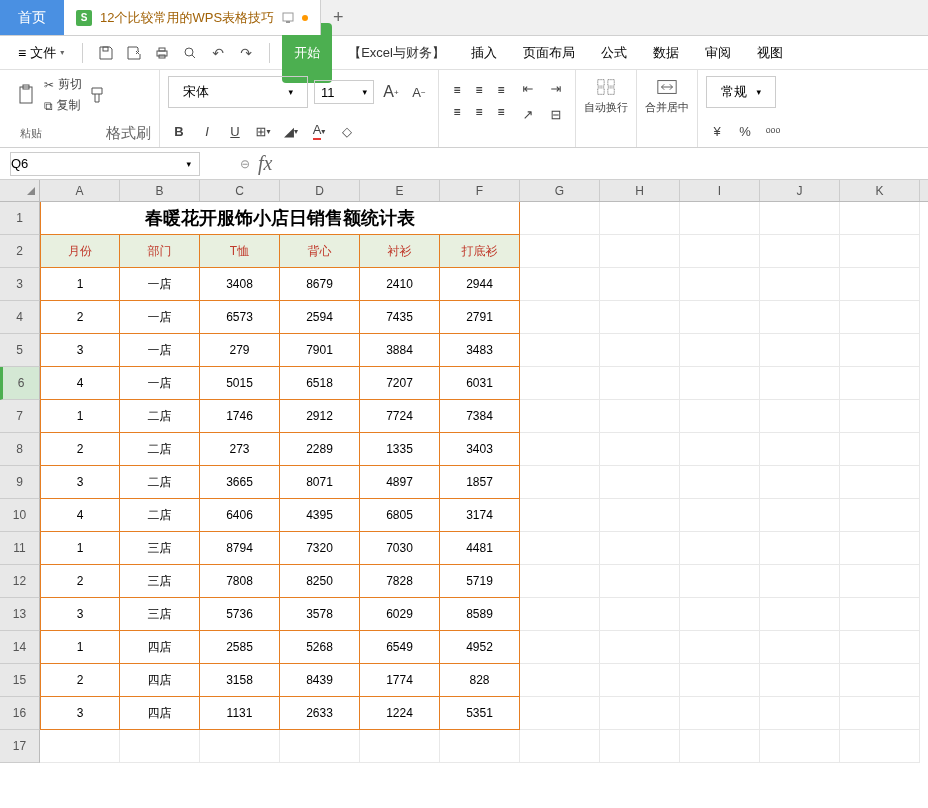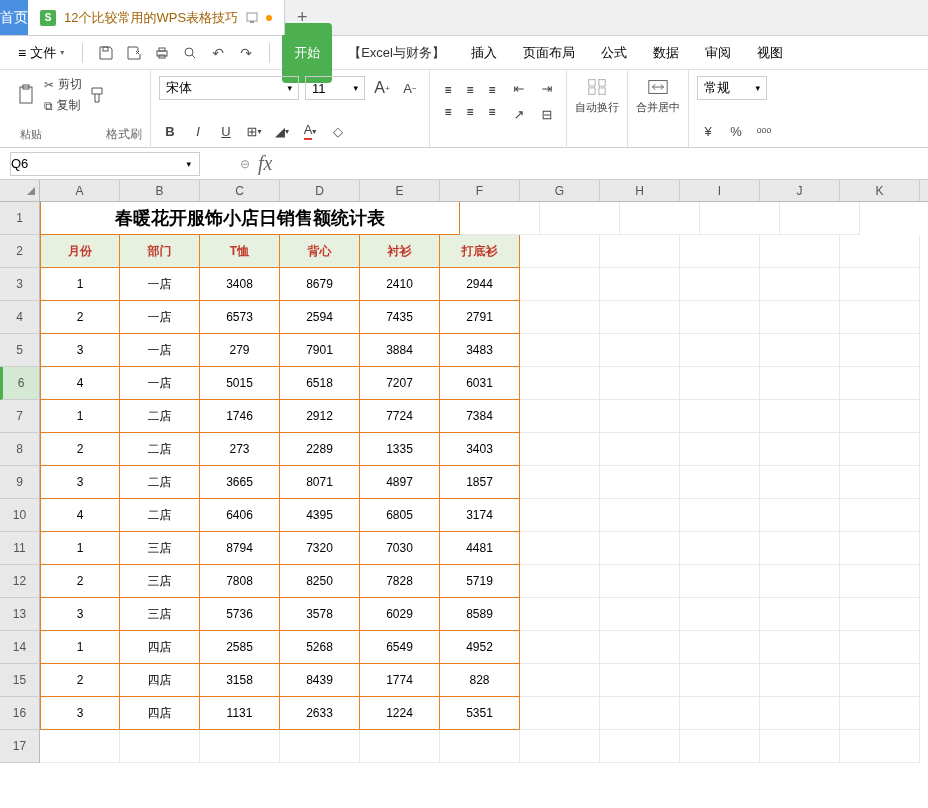--- a/index.html
+++ b/index.html
@@ -1,20 +1,20 @@
 <!DOCTYPE html>
 <html><head>
 <meta charset="utf-8">
 <style>
 * { box-sizing: border-box; margin: 0; padding: 0; }
 body { font-family: "Microsoft YaHei", Arial, sans-serif; font-size: 12px; background: #fff; width: 928px; height: 808px; overflow: hidden; }
 
 
 .tab-bar { height: 36px; background: #f0f0f0; display: flex; align-items: stretch; border-bottom: 1px solid #d0d0d0; }
-.tab-home { background: #4a90e2; color: #fff; padding: 0 0; display: flex; align-items: center; font-size: 14px; }
+.tab-home { background: #4a90e2; color: #fff; padding: 0 18px; display: flex; align-items: center; font-size: 14px; }
 .tab-doc { background: #fff; display: flex; align-items: center; padding: 0 12px; gap: 8px; border-right: 1px solid #d0d0d0; position: relative; }
 .tab-doc-icon { width: 16px; height: 16px; background: #4caf50; color: #fff; display: flex; align-items: center; justify-content: center; font-size: 10px; font-weight: bold; border-radius: 2px; }
 .tab-doc-title { color: #a16207; font-size: 13px; }
 .tab-addon-icon { display:flex; align-items:center; }
 .tab-dot { width: 6px; height: 6px; background: #ff9800; border-radius: 50%; }
 .tab-plus { padding: 0 12px; display: flex; align-items: center; font-size: 18px; color: #666; }
 
 
 .toolbar-top { height: 34px; display: flex; align-items: center; padding: 0 12px; gap: 6px; border-bottom: 1px solid #e0e0e0; }
 .menu-btn { padding: 4px 6px; display: flex; align-items: center; gap: 4px; }
@@ -27,21 +27,21 @@
 .ribbon-tab.active { background: #4caf50; color: #fff; border-radius: 4px; padding: 21px 12px; }
 .ribbon-tab.bracket { color: #333; }
 
 
 .ribbon { height: 78px; display: flex; align-items: stretch; border-bottom: 1px solid #d0d0d0; padding-left: 8px; }
 .ribbon-group { display: flex; flex-direction: column; justify-content: space-between; padding: 6px 8px 4px; border-right: 1px solid #e0e0e0; }
 .rg-row { display: flex; align-items: center; gap: 6px; }
 .rg-big { display: flex; flex-direction: column; align-items: center; gap: 2px; font-size: 12px; color: #444; }
 .rg-big svg, .rg-big .glyph { width: 22px; height: 22px; }
 .rg-item { display: flex; align-items: center; gap: 4px; font-size: 12px; color: #444; }
-.font-select { border: 1px solid #ccc; height: 24px; width: 140px; padding: 0 6px; display: flex; align-items: center; justify-content: space-between; font-size: 13px; }
+.font-select { border: 1px solid #ccc; height: 32px; width: 140px; padding: 0 14px; display: flex; align-items: center; justify-content: space-between; font-size: 13px; }
 .size-select { border: 1px solid #ccc; height: 24px; width: 60px; padding: 0 6px; display: flex; align-items: center; justify-content: space-between; font-size: 13px; }
 .fmt-btn { width: 22px; height: 24px; display: flex; align-items: center; justify-content: center; font-size: 13px; color: #444; }
 .underline-red { border-bottom: 2px solid #e53935; padding-bottom: 1px; }
 .align-grid { display: grid; grid-template-columns: repeat(3, 20px); grid-template-rows: repeat(2, 20px); gap: 2px; }
 .align-cell { display: flex; align-items: center; justify-content: center; }
 
 
 .formula-row { height: 32px; display: flex; align-items: center; border-bottom: 1px solid #d0d0d0; }
 .name-box { width: 190px; height: 24px; margin-left: 10px; border: 1px solid #ccc; display: flex; align-items: center; justify-content: space-between; padding: 0 8px 0 0; font-size: 13px; }
 .name-box-text { flex:1; }
@@ -53,22 +53,22 @@
 .grid-wrap { position: relative; }
 .col-headers { display: flex; height: 22px; background: #e8e8e8; border-bottom: 1px solid #bbb; }
 .corner { width: 40px; border-right: 1px solid #bbb; background: #e8e8e8; display:flex; align-items:center; justify-content:flex-end; padding-right:4px; }
 .corner::after { content:""; border-left:8px solid transparent; border-bottom:8px solid #888; }
 .col-h { width: 80px; border-right: 1px solid #ccc; display: flex; align-items: center; justify-content: center; color: #555; font-size: 12px; background: #e8e8e8; }
 .rows { }
 .row { display: flex; height: 33px; }
 .row-h { width: 40px; border-right: 1px solid #bbb; border-bottom: 1px solid #ccc; background: #e8e8e8; display: flex; align-items: center; justify-content: center; color: #555; font-size: 12px; }
 .row-h.current { background: #d4e8d4; border-left: 3px solid #4caf50; width:40px; padding-left:0; }
 .cell { width: 80px; border-right: 1px solid #e8e8e8; border-bottom: 1px solid #e8e8e8; display: flex; align-items: center; justify-content: center; font-size: 12px; }
-.title-merged { width: 420px; font-size: 18px; font-weight: bold; font-family: SimSun, serif; }
-.hdr-cell { background: #e8f0e0; color: #c0392b; font-weight: bold; border-right: 1px solid #e67e22 !important; border-bottom: 1px solid #e67e22 !important; }
+.title-merged { width: 480px; font-size: 18px; font-weight: bold; font-family: SimSun, serif; }
+.hdr-cell { background: #e8f0e0; color: #c0392b; font-weight: normal; border-right: 1px solid #e67e22 !important; border-bottom: 1px solid #e67e22 !important; }
 .data-cell { border-right: 1px solid #e67e22 !important; border-bottom: 1px solid #e67e22 !important; font-family: Tahoma, sans-serif; }
 .first-col { border-left: 1px solid #e67e22; }
 </style>
 </head>
 <body>
 
 <div class="tab-bar">
   <div class="tab-home">首页</div>
   <div class="tab-doc">
     <span class="tab-doc-icon">S</span>
@@ -150,21 +150,21 @@
       </div>
       <div class="rg-big">
         <svg width="22" height="22" viewBox="0 0 22 22">
             <path d="M4 4h10v6H4zM7 10v8h4v-8" fill="none" stroke="#555"></path>
           </svg>
       </div>
     </div>
     <div class="rg-row" style="gap:0">
       <span style="font-size:11px;color:#666;width:30px;text-align:center">粘贴</span>
       <span style="width:60px"></span>
-      <span style="font-size:12px;color:#666">格式刷</span>
+      <span style="font-size:15px;color:#666">格式刷</span>
     </div>
   </div>
 
   <div class="ribbon-group">
     <div class="rg-row">
       <div class="font-select">
           <span>宋体</span>
           <span style="font-size:9px">▾</span>
         </div>
       <div class="size-select">

